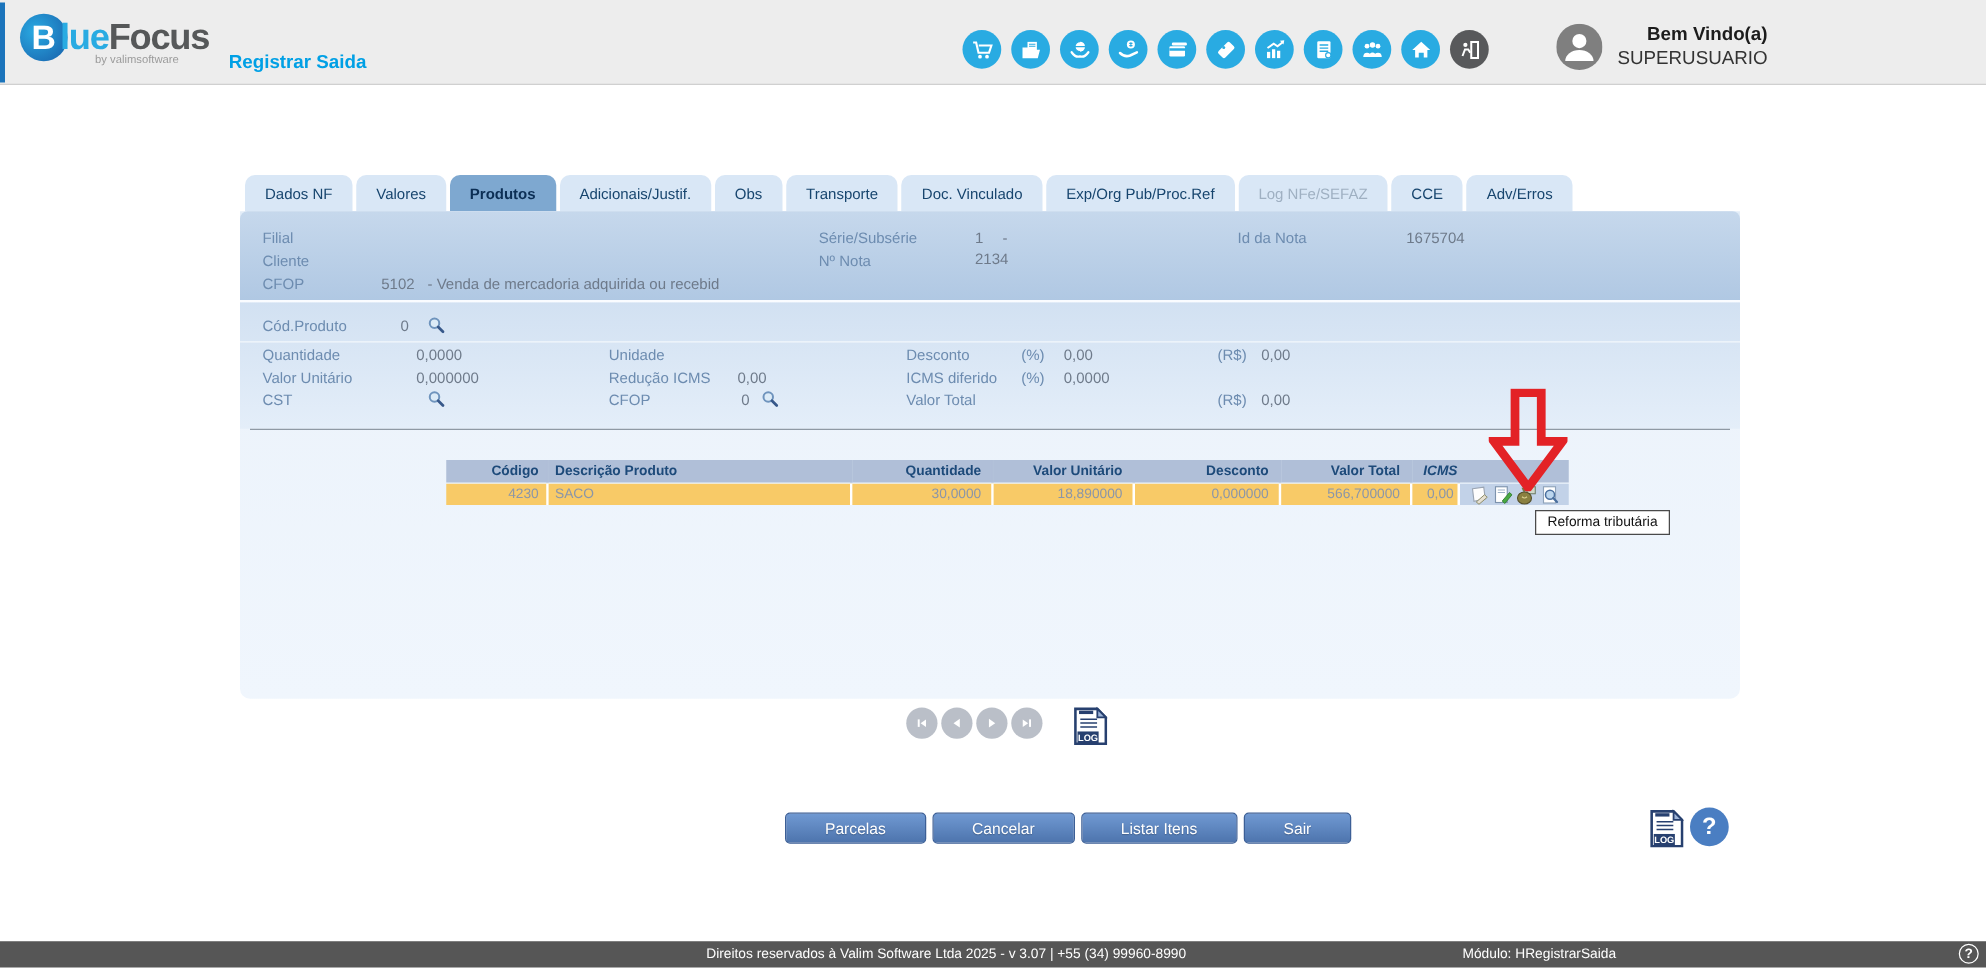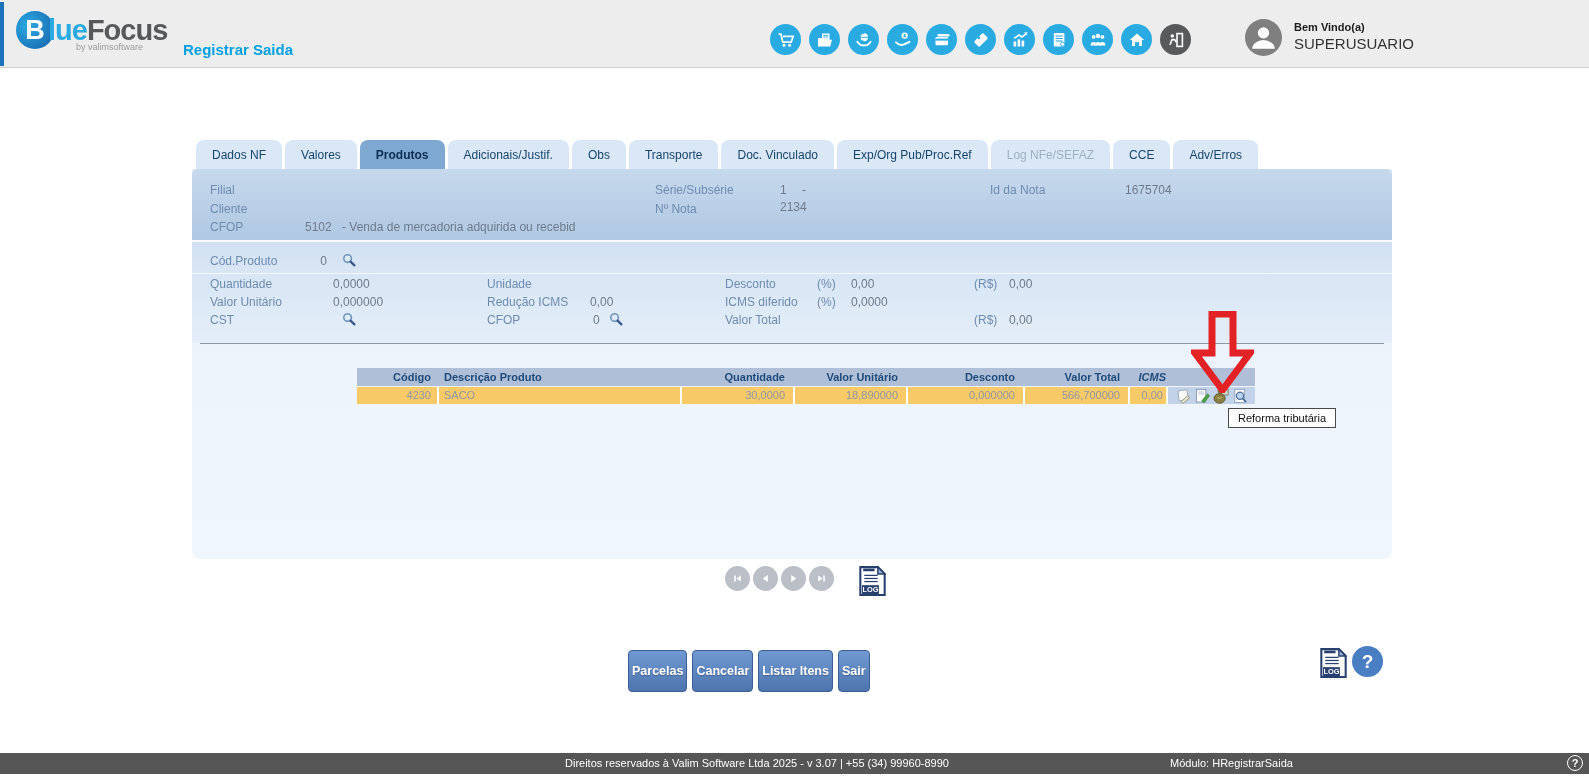--- a/index.html
+++ b/index.html
@@ -17,21 +17,21 @@
   .logo-lue { color:#29abe2; }
   .logo-focus { color:#565859; }
   .logo-tagline { position:absolute; left:76px; top:42px; font-size:9px; color:#9b9b9b; }
   .page-title { position:absolute; left:183px; top:41px; font-size:15px; font-weight:bold; color:#00a0e5; }
   .hdr-icons { position:absolute; left:770px; top:24px; display:flex; gap:8px; }
   .hdr-icon { width:31px; height:31px; border-radius:50%; background:#29abe2; display:flex; align-items:center; justify-content:center; cursor:pointer; }
   .hdr-icon.dark { background:#58595b; }
   .hdr-icon svg { width:18px; height:18px; }
   .welcome-box { position:absolute; left:1245px; top:19px; display:flex; align-items:center; gap:12px; }
   .welcome-texts { line-height:1.25; }
-  .welcome-line1 { font-size:11px; font-weight:bold; color:#1c1c1c; }
+  .welcome-line1 { font-size:15px; font-weight:bold; color:#1c1c1c;text-align:right; }
   .welcome-line2 { font-size:15px; color:#333; }
 
   
   .tabs { position:absolute; left:196px; top:140px; display:flex; gap:3px; height:29px; }
   .tab { background:#d9e7f6; border-radius:8px 8px 0 0; padding:0 16px; display:flex; align-items:center;
          font-size:12px; color:#17456e; cursor:pointer; white-space:nowrap; }
   .tab.active { background:#7ea8d0; color:#0c2f55; font-weight:bold; }
   .tab.disabled { color:#9fb0c2; cursor:default; }
 
   
@@ -74,22 +74,22 @@
 
   
   .pager { position:absolute; left:533px; top:397px; display:flex; gap:3px; align-items:flex-start; }
   .pbtn { width:25px; height:25px; border-radius:50%; background:#babfc8; display:flex; align-items:center; justify-content:center; cursor:pointer; }
   .pbtn svg { width:15px; height:15px; }
   .log-icon { cursor:pointer; }
   .pager .log-icon { margin-left:22px; margin-top:-3px; }
 
   
   .btn-row { position:absolute; left:628px; top:650px; display:flex; gap:5px; }
-  .btn { height:42px; padding:0 3px; background:linear-gradient(180deg,#7099d2,#4d74ad); border:1px solid #3c5f96;
-         border-radius:4px; color:#fff; font-weight:bold; font-size:12.5px; display:flex; align-items:center; cursor:pointer;
+  .btn { height:25px; padding:0 31px; background:linear-gradient(180deg,#7099d2,#4d74ad); border:1px solid #3c5f96;
+         border-radius:4px; color:#fff; font-weight:normal; font-size:12.5px; display:flex; align-items:center; cursor:pointer;
          text-shadow:0 1px 1px rgba(0,0,0,.25); }
   .corner-tools { position:absolute; left:1320px; top:645px; display:flex; gap:5px; align-items:center; }
   .help-circle { width:31px; height:31px; border-radius:50%; background:#4a7ec2; color:#fff; font-size:19px; font-weight:bold;
                  display:flex; align-items:center; justify-content:center; cursor:pointer; }
 
   
   .footer { position:absolute; left:0; top:753px; width:1589px; height:21px; background:#565656; color:#fff; font-size:11px; }
   .footer-copy { position:absolute; left:565px; top:4px; }
   .footer-module { position:absolute; left:1170px; top:4px; }
   .footer-help { position:absolute; right:6px; top:2px; width:16px; height:16px; border:1.5px solid #fff; border-radius:50%;

